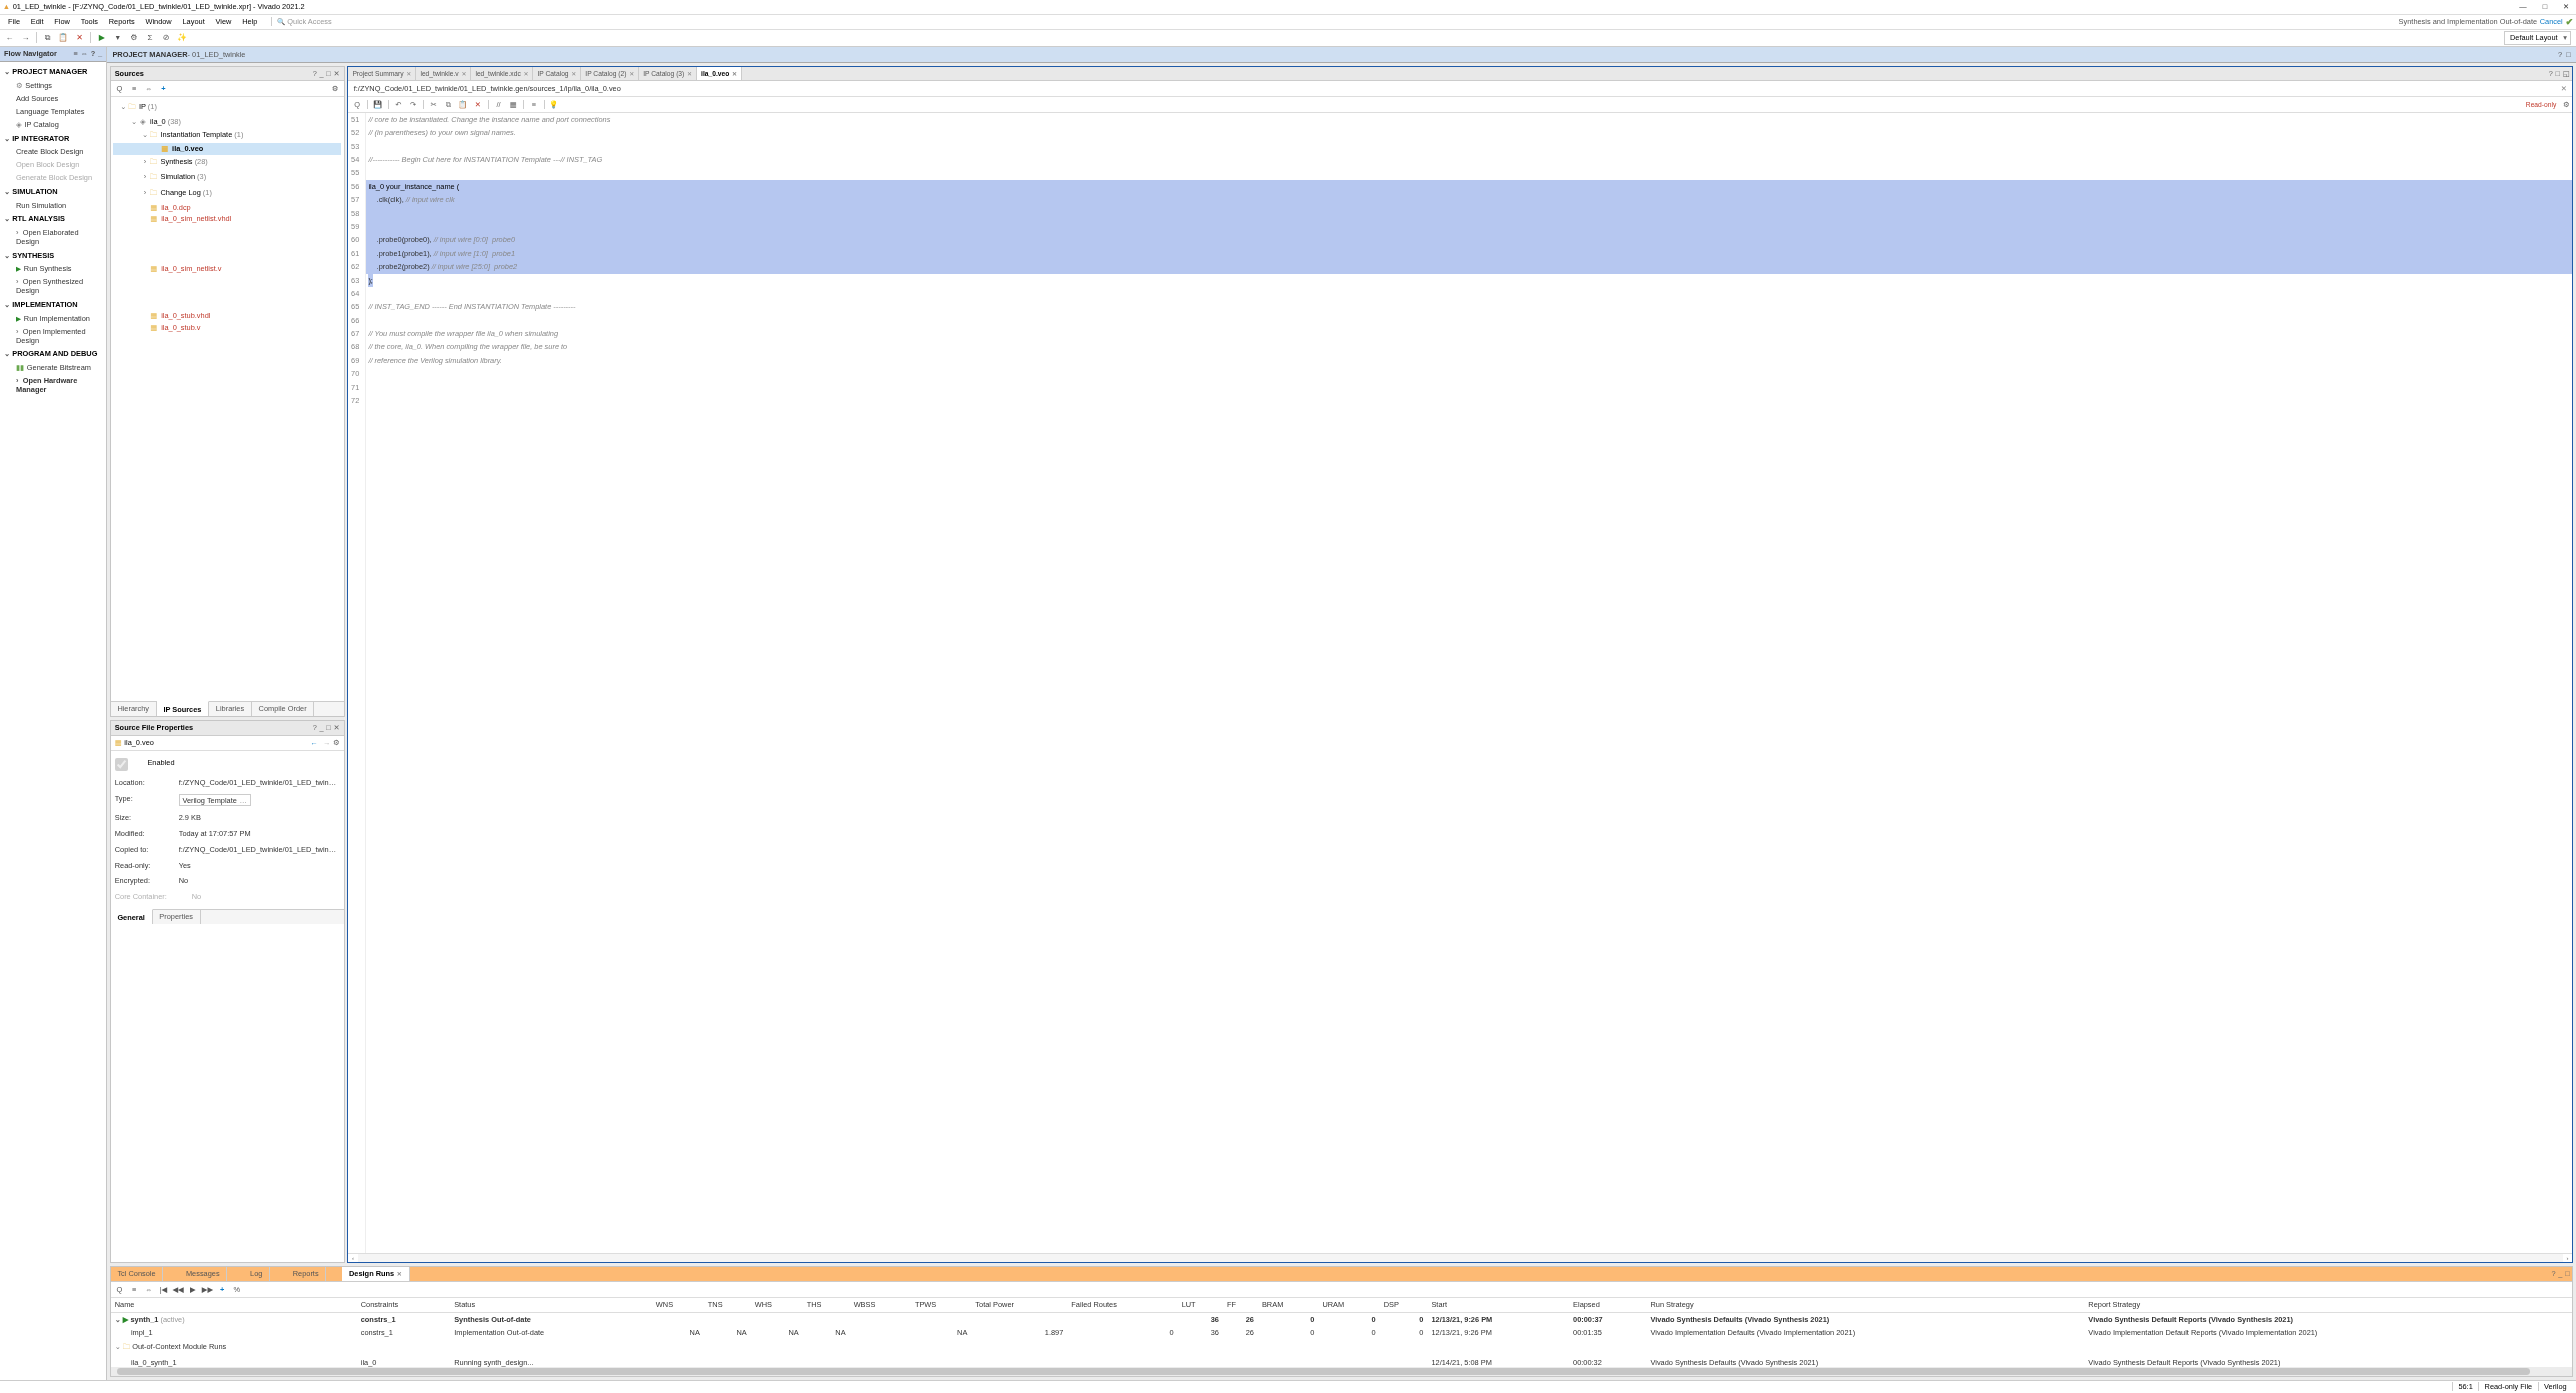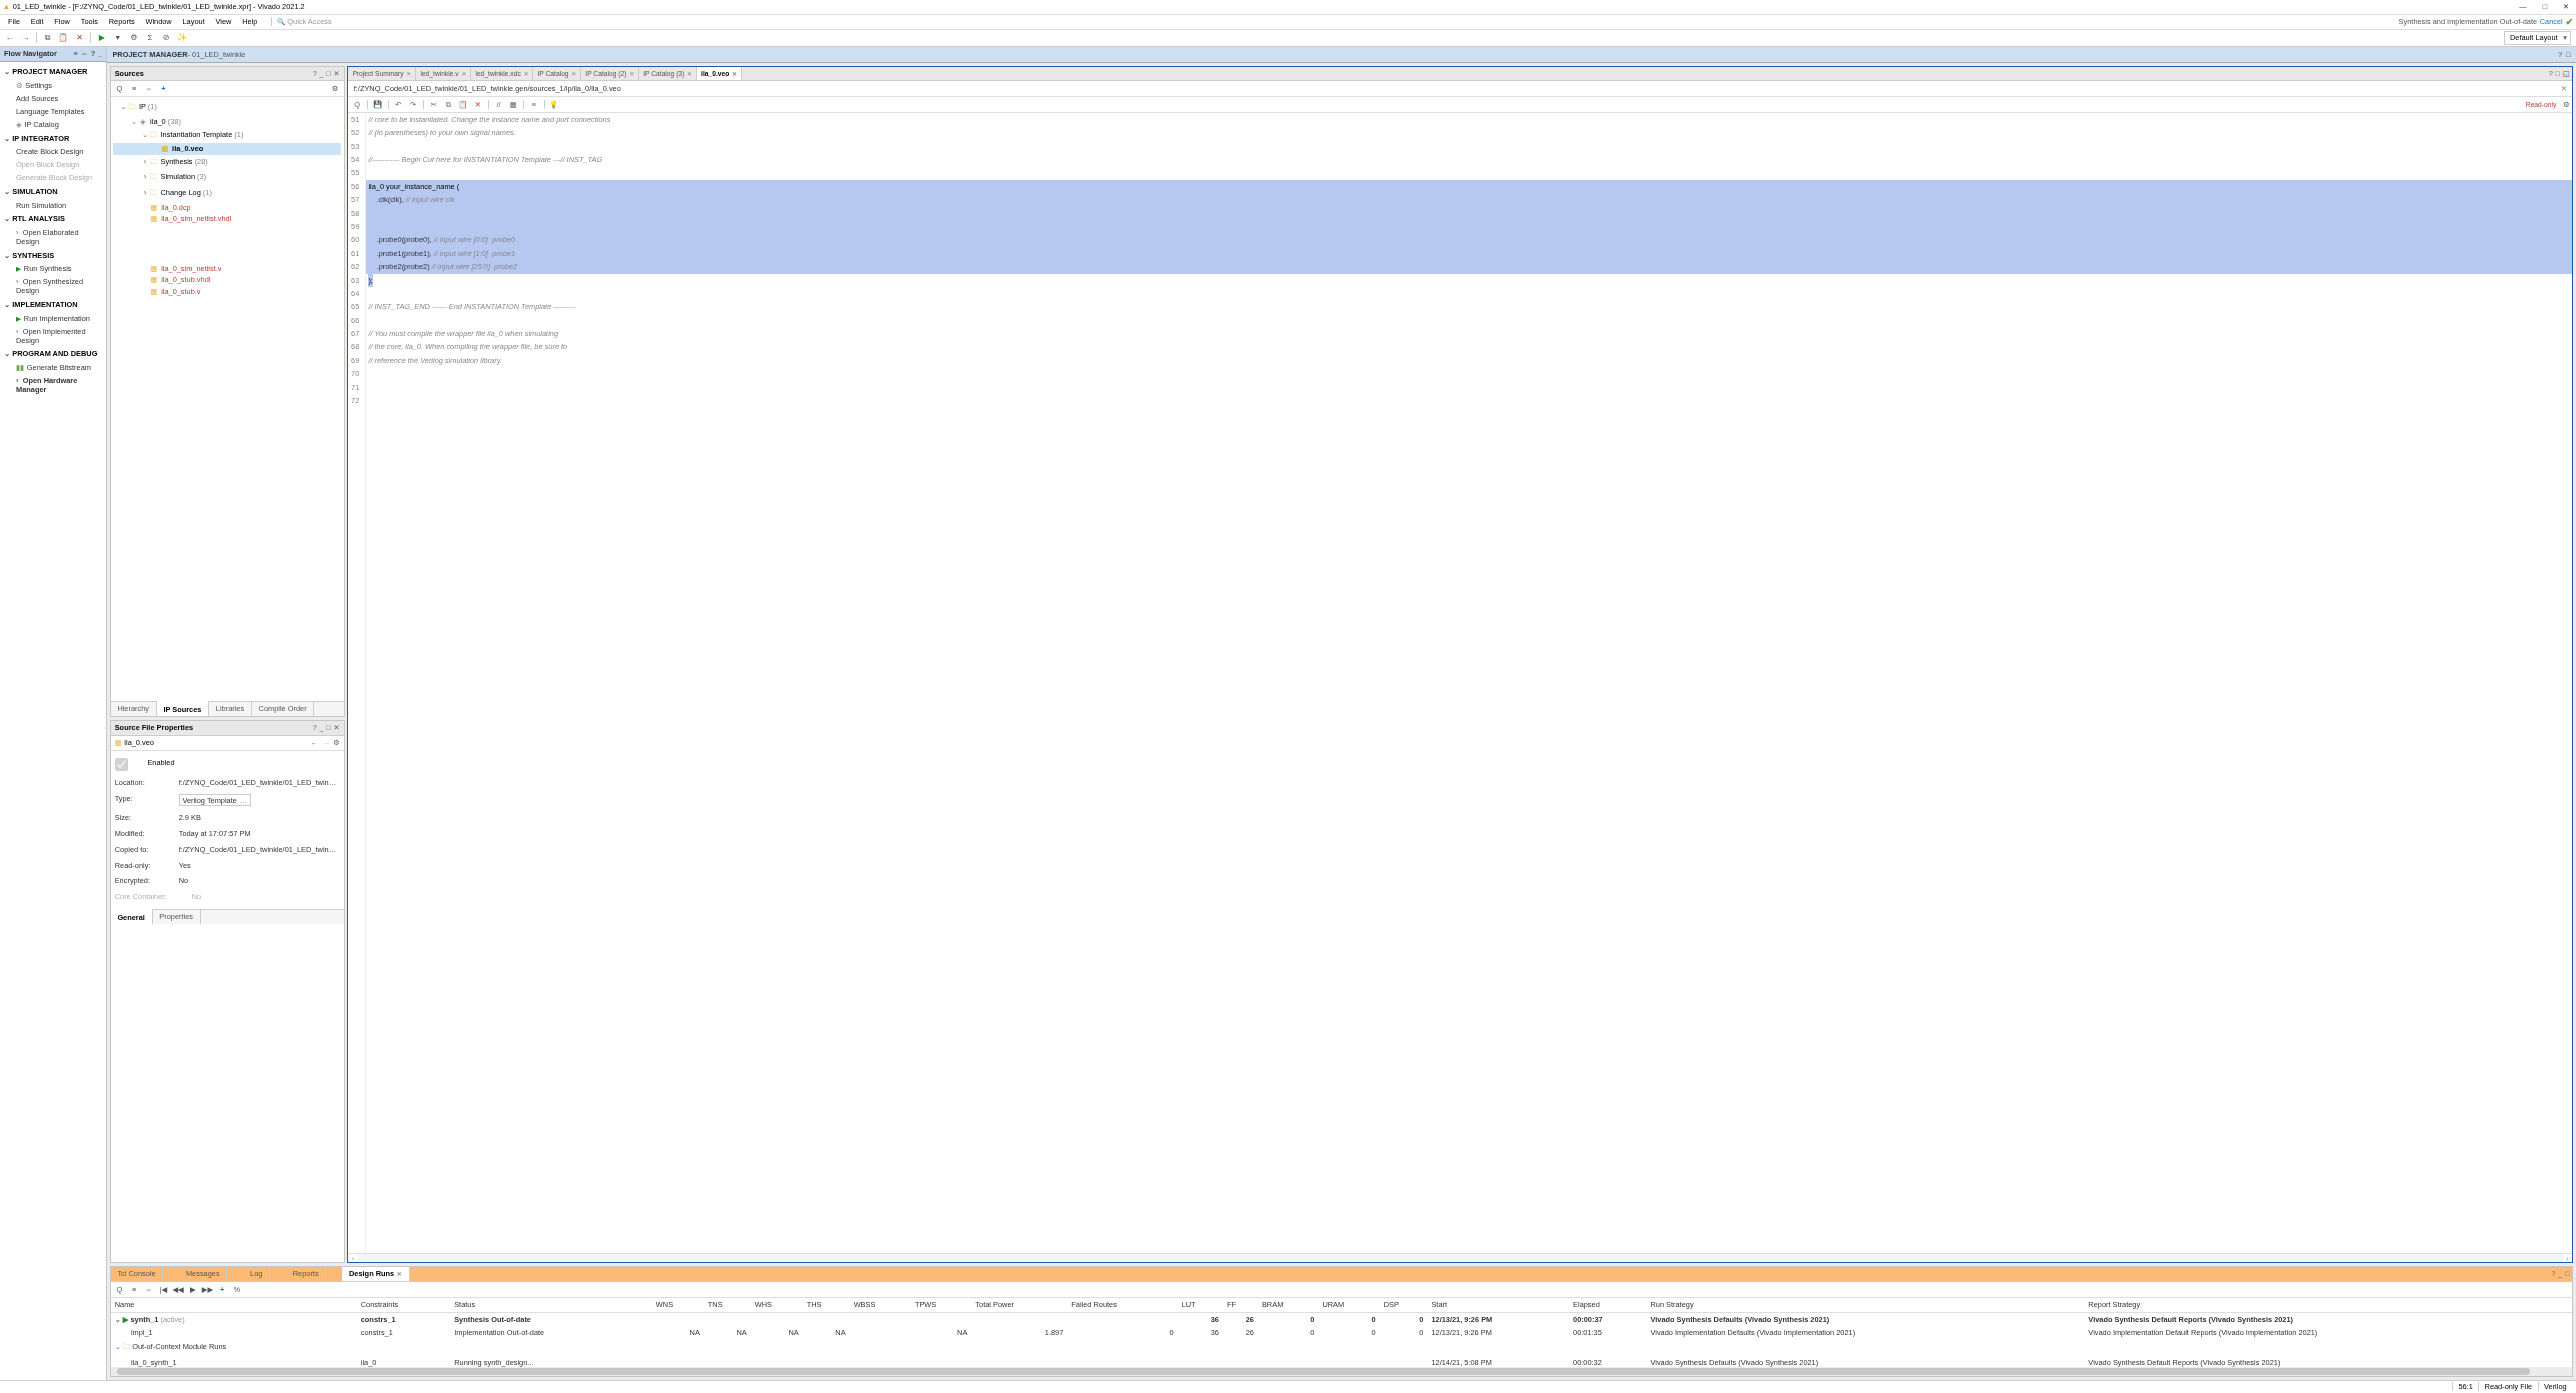--- a/index.html
+++ b/index.html
@@ -267,21 +267,21 @@
                   <div class="node" style="padding-left: 5.4px;"><span class="ind">⌄</span><span class="folder-icon">🗀</span> IP <span class="count">(1)</span></div>
                   <div class="node" style="padding-left: 16px;"><span class="ind">⌄</span><span class="ip-icon">◈</span> ila_0 <span class="count">(38)</span></div>
                   <div class="node" style="padding-left: 27px;"><span class="ind">⌄</span><span class="folder-icon">🗀</span> Instantiation Template <span class="count">(1)</span></div>
                   <div class="node selected" style="padding-left: 38px; font-weight: bold;"><span class="ind"></span><span class="file-icon">▦</span> ila_0.veo</div>
                   <div class="node" style="padding-left: 27px;"><span class="ind">›</span><span class="folder-icon">🗀</span> Synthesis <span class="count">(28)</span></div>
                   <div class="node" style="padding-left: 27px;"><span class="ind">›</span><span class="folder-icon">🗀</span> Simulation <span class="count">(3)</span></div>
                   <div class="node" style="padding-left: 27px;"><span class="ind">›</span><span class="folder-icon">🗀</span> Change Log <span class="count">(1)</span></div>
                   <div class="node" style="padding-left: 27px;"><span class="ind"></span><span class="file-icon">▦</span> <span class="red">ila_0.dcp</span></div>
                   <div class="node" style="padding-left: 27px;"><span class="ind"></span><span class="file-icon">▦</span> <span class="red">ila_0_sim_netlist.vhdl</span></div>
                   <div class="node" style="padding-left: 27px; margin-top: 38px;"><span class="ind"></span><span class="file-icon">▦</span> <span class="red">ila_0_sim_netlist.v</span></div>
-                  <div class="node" style="padding-left: 27px;"><span class="ind"></span><span class="file-icon">▦</span> <span class="red">ila_0_stub.vhdl</span></div>
+                  <div class="node" style="padding-left: 27px; margin-top: 36px;"><span class="ind"></span><span class="file-icon">▦</span> <span class="red">ila_0_stub.vhdl</span></div>
                   <div class="node" style="padding-left: 27px;"><span class="ind"></span><span class="file-icon">▦</span> <span class="red">ila_0_stub.v</span></div>
                 </div>
             </div>
             <div class="panel-tabs" id="src-tabs">
                 <div class="ptab">Hierarchy</div>
                 <div class="ptab active">IP Sources</div>
                 <div class="ptab">Libraries</div>
                 <div class="ptab">Compile Order</div>
               </div>
           </div>

